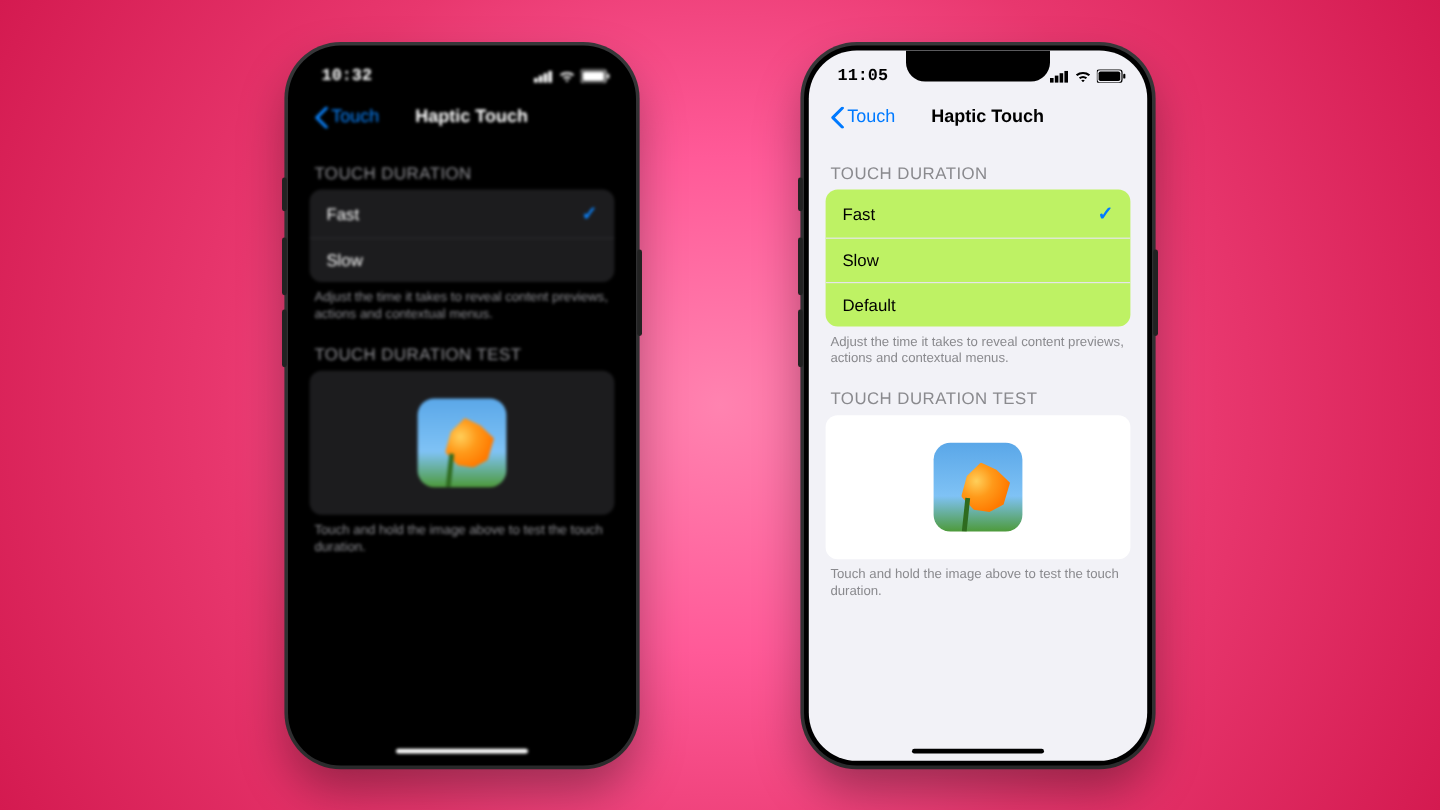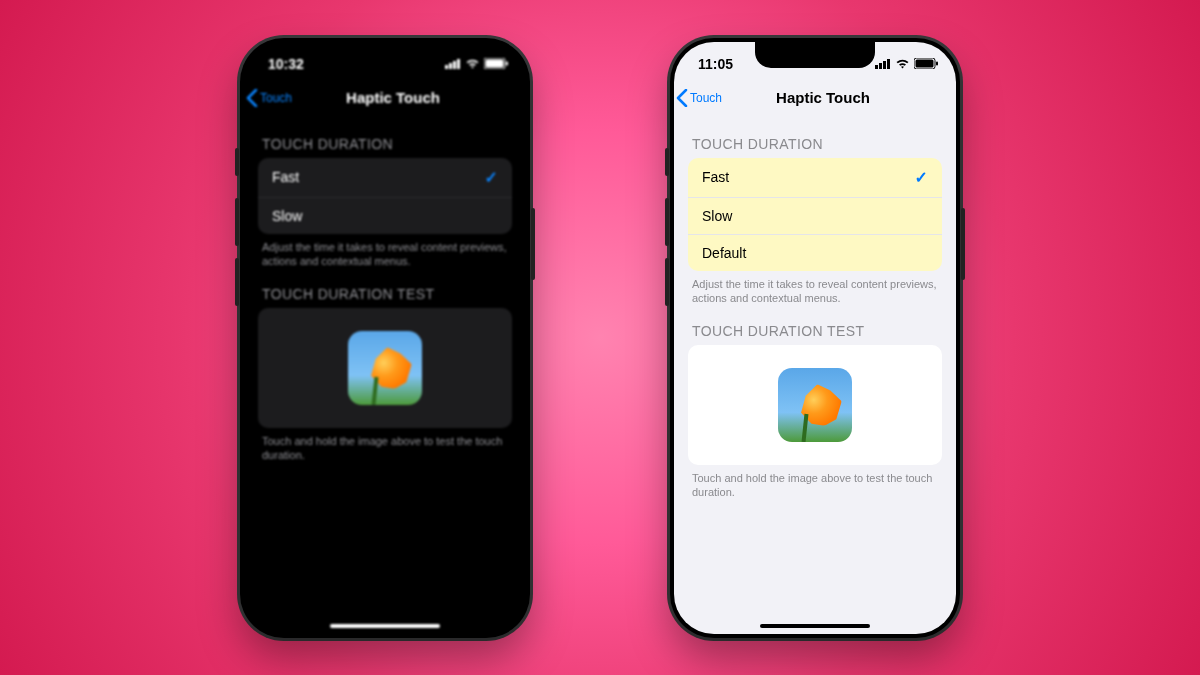--- a/index.html
+++ b/index.html
@@ -61,35 +61,36 @@
   .statusbar {
     display: flex;
     justify-content: space-between;
     align-items: center;
     padding: 8px 18px 0 24px;
     height: 28px;
     font-size: 14px;
     font-weight: 600;
     position: relative;
     z-index: 6;
+    font-family: Liberation Mono, monospace;
   }
   .status-right { display:flex; align-items:center; gap:4px; }
 
   .navbar {
     display: flex;
     align-items: center;
     height: 40px;
     position: relative;
   }
   .back {
     display: flex;
     align-items: center;
     color: #0a84ff;
-    font-size: 12px;
-    padding-left: 2px;
+    font-size: 15px;
+    padding-left: 18px;
     gap: 2px;
   }
   .screen.light .back { color: #007aff; }
   .title {
     position: absolute;
     left: 16px; right: 0;
     text-align: center;
     font-weight: 600;
     font-size: 15px;
   }
@@ -101,21 +102,21 @@
     padding: 18px 4px 6px 4px;
   }
   .screen.dark .section-header { color: #8e8e93; }
   .screen.light .section-header { color: #8a8a8e; }
 
   .group {
     border-radius: 10px;
     overflow: hidden;
   }
   .screen.dark .group { background: #1c1c1e; }
-  .screen.light .group { background: #fef9c3; }
+  .screen.light .group { background: #bef264; }
 
   .row {
     display: flex;
     align-items: center;
     justify-content: space-between;
     padding: 10px 14px;
     font-size: 14px;
   }
   .screen.dark .row + .row { border-top: 1px solid #2c2c2e; }
   .screen.light .row + .row { border-top: 1px solid #e5e5ea; }

